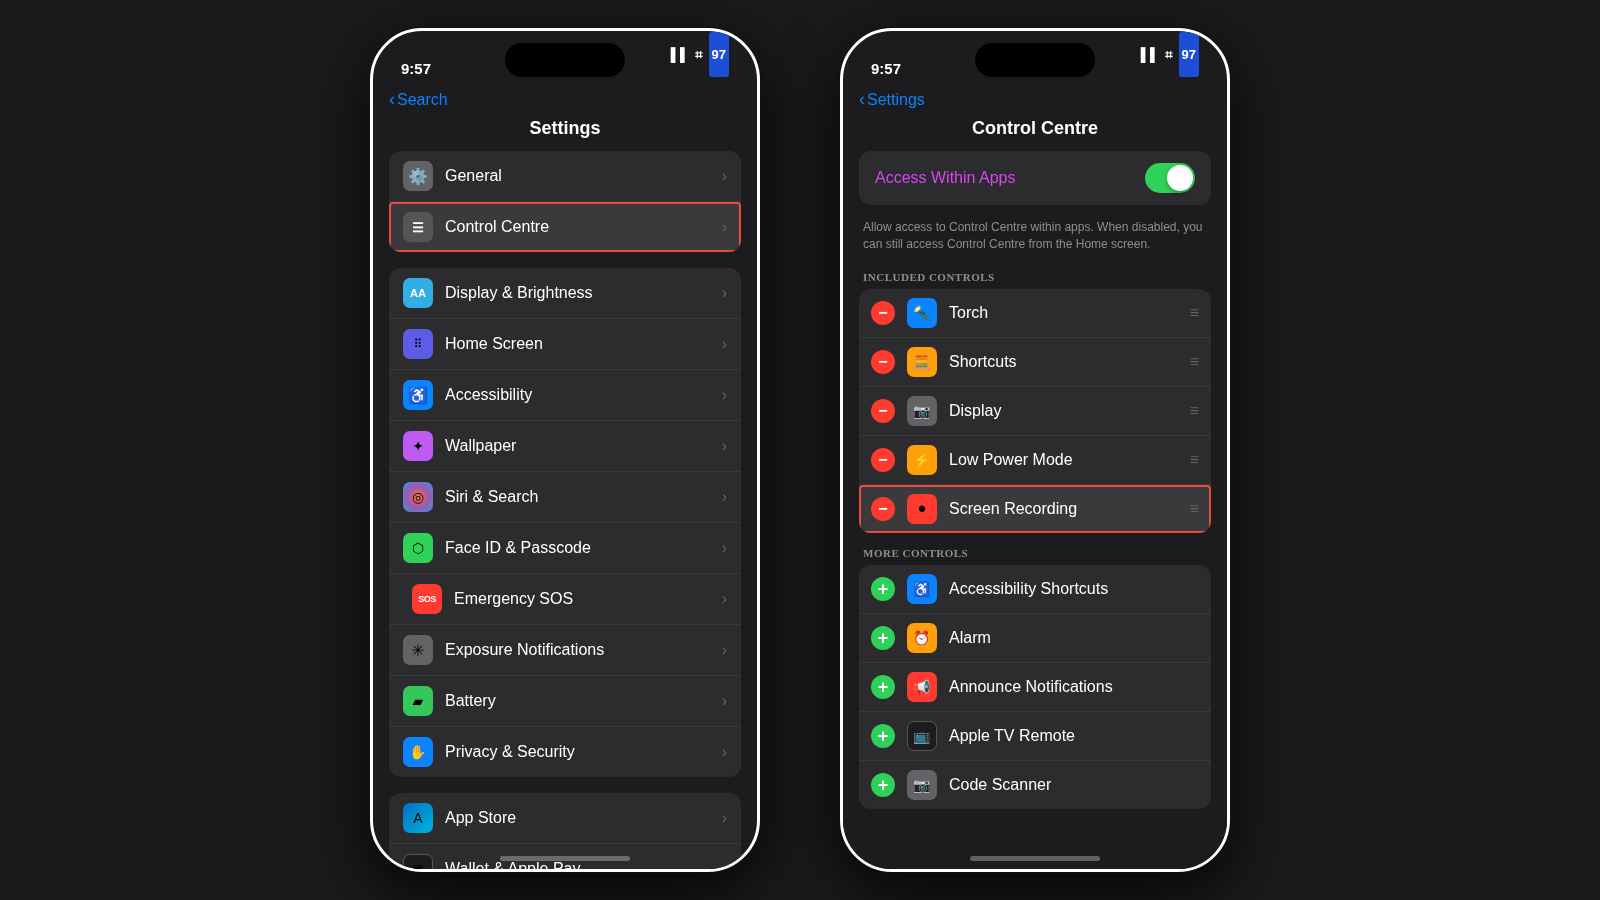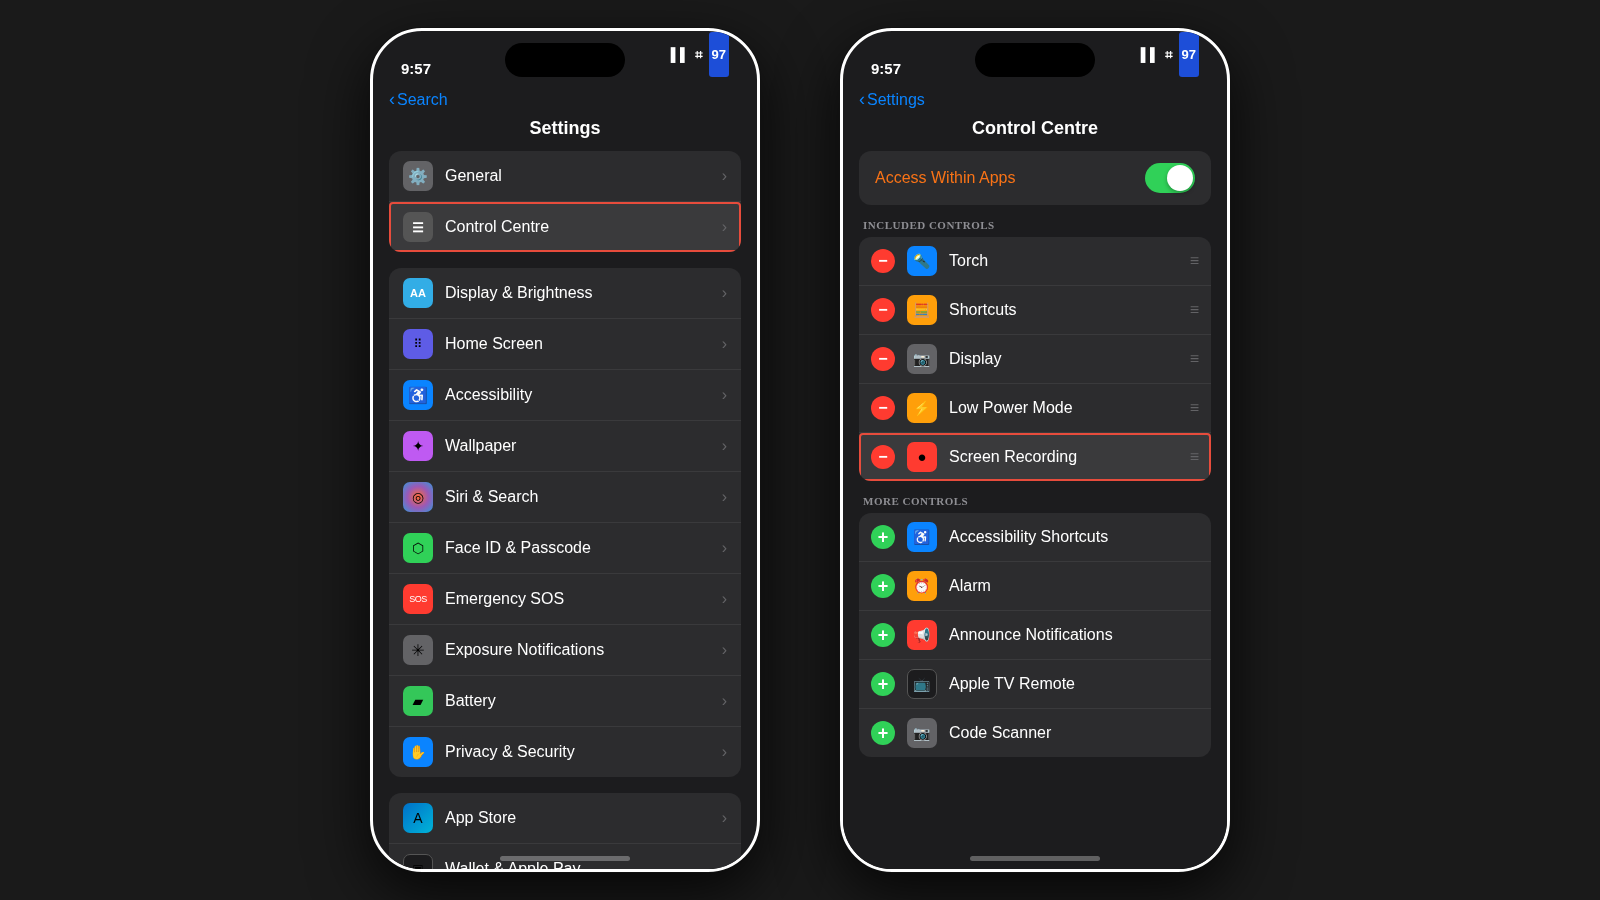--- a/index.html
+++ b/index.html
@@ -198,21 +198,21 @@
       background: #2c2c2e;
       border-radius: 12px;
       margin: 0 16px 10px;
       padding: 12px 16px;
       display: flex;
       align-items: center;
       justify-content: space-between;
     }
     .cc-toggle-label {
       font-size: 16px;
-      color: #f97316;
+      color: #d946ef;
     }
     .toggle-switch {
       width: 50px;
       height: 30px;
       background: #30d158;
       border-radius: 15px;
       position: relative;
       flex-shrink: 0;
     }
     .toggle-knob {
@@ -427,21 +427,21 @@
           <div class="item-icon" style="background: radial-gradient(circle, #ff6b35, #9b59b6, #3498db); font-size:14px;">◎</div>
           <span class="item-label">Siri &amp; Search</span>
           <span class="item-chevron">›</span>
         </div>
         <div class="settings-item">
           <div class="item-icon ic-green" style="font-size:14px;">⬡</div>
           <span class="item-label">Face ID &amp; Passcode</span>
           <span class="item-chevron">›</span>
         </div>
         <div class="settings-item">
-          <div class="item-icon ic-sos" style="font-size:9px; font-weight:400; color:#fff; letter-spacing:-0.5px;">SOS</div>
+          <div class="item-icon ic-sos" style="font-size:9px; font-weight:700; color:#fff; letter-spacing:-0.5px;margin-left:9px;">SOS</div>
           <span class="item-label">Emergency SOS</span>
           <span class="item-chevron">›</span>
         </div>
         <div class="settings-item">
           <div class="item-icon ic-gray" style="font-size:16px;">✳</div>
           <span class="item-label">Exposure Notifications</span>
           <span class="item-chevron">›</span>
         </div>
         <div class="settings-item">
           <div class="item-icon ic-lime" style="font-size:14px;">▰</div>
@@ -500,20 +500,21 @@
     </div>
     <div class="page-title">Control Centre</div>
 
 
     <div class="cc-toggle-row">
       <span class="cc-toggle-label">Access Within Apps</span>
       <div class="toggle-switch">
         <div class="toggle-knob"></div>
       </div>
     </div>
+    <div class="cc-toggle-desc">Allow access to Control Centre within apps. When disabled, you can still access Control Centre from the Home screen.</div>
 
     <div class="cc-section-header">INCLUDED CONTROLS</div>
     <div class="cc-controls-group">
 
       <div class="cc-control-item">
         <div class="minus-btn">−</div>
         <div class="cc-item-icon ic-blue" style="font-size:14px;">🔦</div>
         <span class="cc-item-label">Torch</span>
         <span class="drag-handle">≡</span>
       </div>

